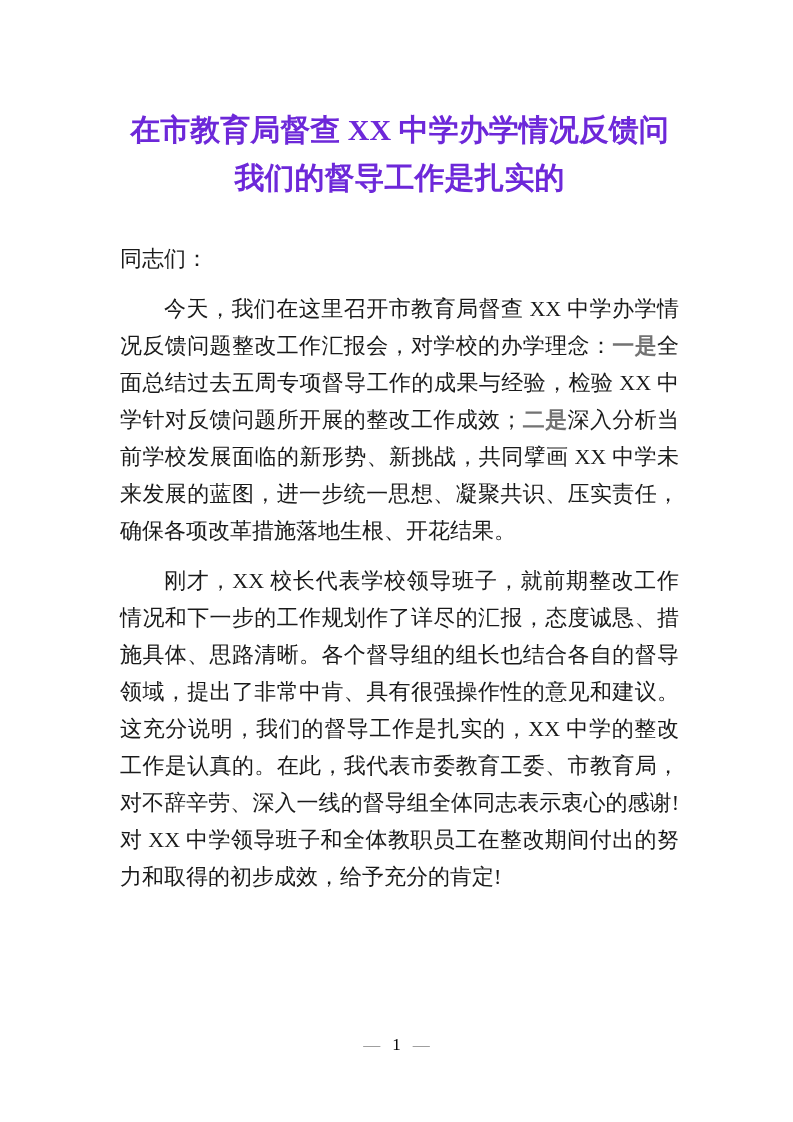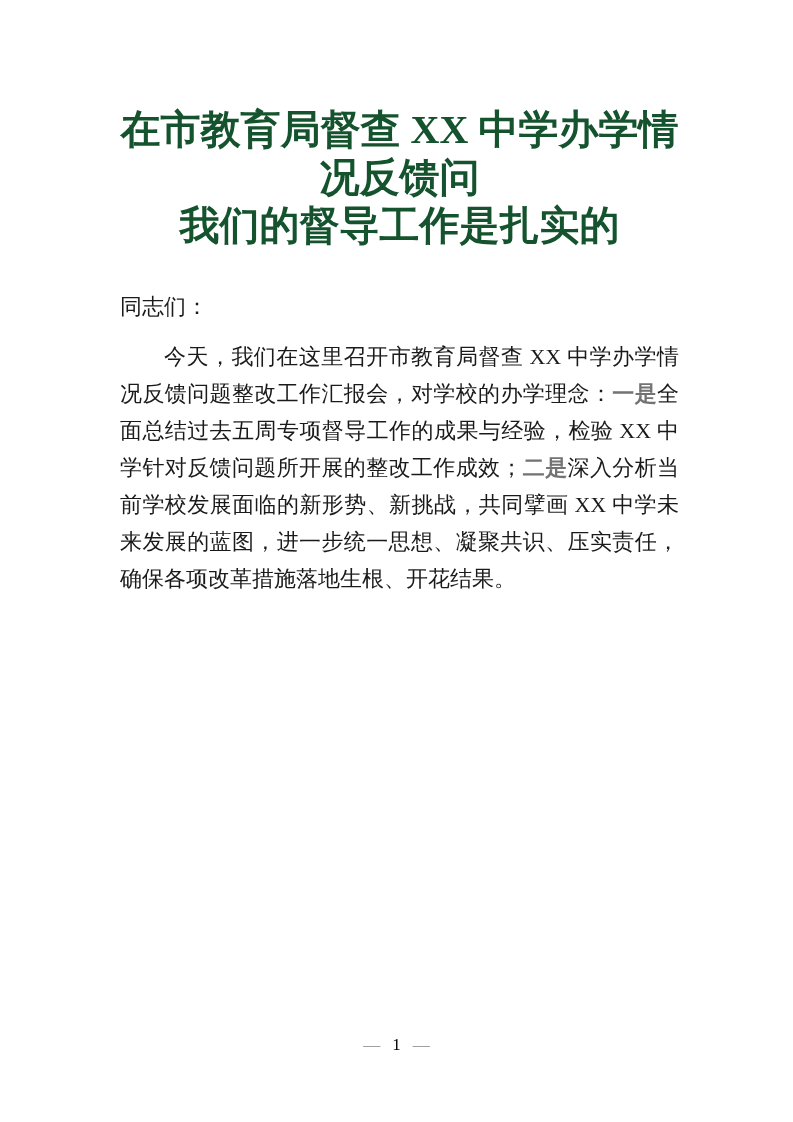--- a/index.html
+++ b/index.html
@@ -17,25 +17,25 @@
     overflow: hidden;
   }
   .doc-body {
     position: absolute;
     left: 107px;
     top: 106px;
     width: 585px;
   }
   .doc-title {
     margin: 0 0 38px 0;
-    font-size: 40px;
+    font-size: 30px;
     line-height: 48px;
     font-weight: bold;
     text-align: center;
-    color: #14532d;
+    color: #6d28d9;
     font-family: "Liberation Serif", serif;
   }
   .doc-title .title-line {
     display: block;
   }
   .doc-text {
     font-size: 22px;
     line-height: 37px;
     text-align: justify;
     text-justify: inter-ideograph;
@@ -82,20 +82,21 @@
 
     <h1 class="doc-title">
         <span class="title-line">在市教育局督查 XX 中学办学情况反馈问</span>
         <span class="title-line">我们的督导工作是扎实的</span>
       </h1>
 
     <div class="doc-text">
       <p class="salutation">同志们：</p>
       <div id="paragraphs">
           <p class="para"><span>今天，我们在这里召开市教育局督查 XX 中学办学情况反馈问题整改工作汇报会，对学校的办学理念：</span><span class="bold">一是</span><span>全面总结过去五周专项督导工作的成果与经验，检验 XX 中学针对反馈问题所开展的整改工作成效；</span><span class="bold">二是</span><span>深入分析当前学校发展面临的新形势、新挑战，共同擘画 XX 中学未来发展的蓝图，进一步统一思想、凝聚共识、压实责任，确保各项改革措施落地生根、开花结果。</span></p>
+          <p class="para"><span>刚才，XX 校长代表学校领导班子，就前期整改工作情况和下一步的工作规划作了详尽的汇报，态度诚恳、措施具体、思路清晰。各个督导组的组长也结合各自的督导领域，提出了非常中肯、具有很强操作性的意见和建议。这充分说明，我们的督导工作是扎实的，XX 中学的整改工作是认真的。在此，我代表市委教育工委、市教育局，对不辞辛劳、深入一线的督导组全体同志表示衷心的感谢!对 XX 中学领导班子和全体教职员工在整改期间付出的努力和取得的初步成效，给予充分的肯定!</span></p>
         </div>
     </div>
 
   </div>
 
   <div class="page-footer"><span class="footer-dash">—</span><span class="footer-num">1</span><span class="footer-dash">—</span></div>
 
 </div>
 
 </body></html>

